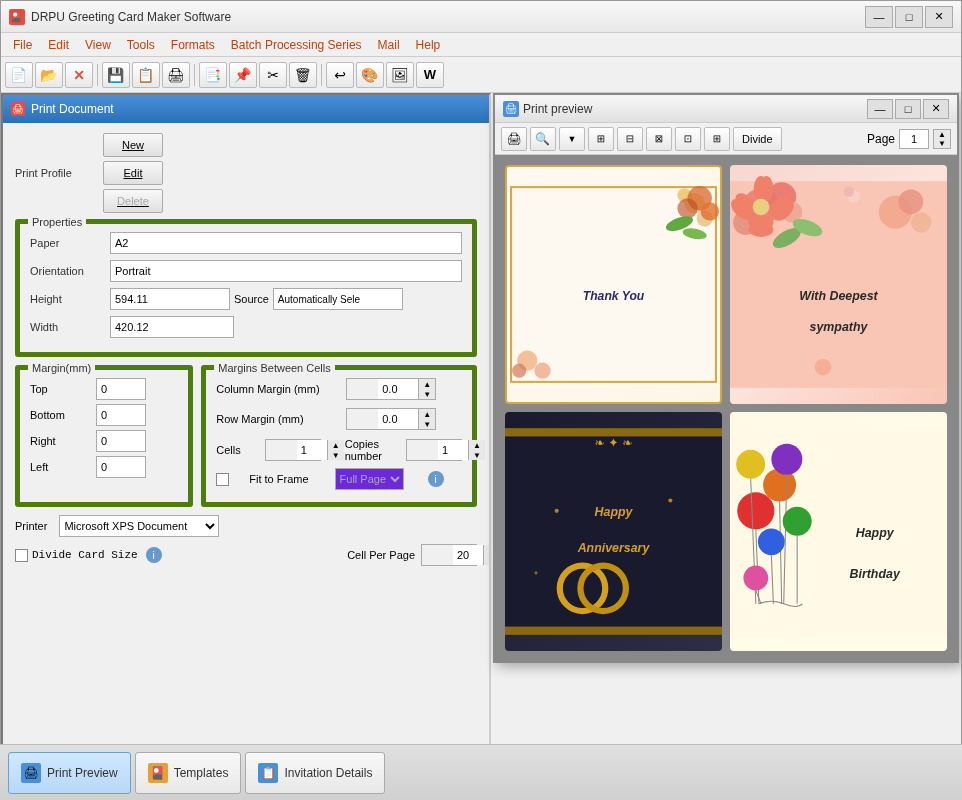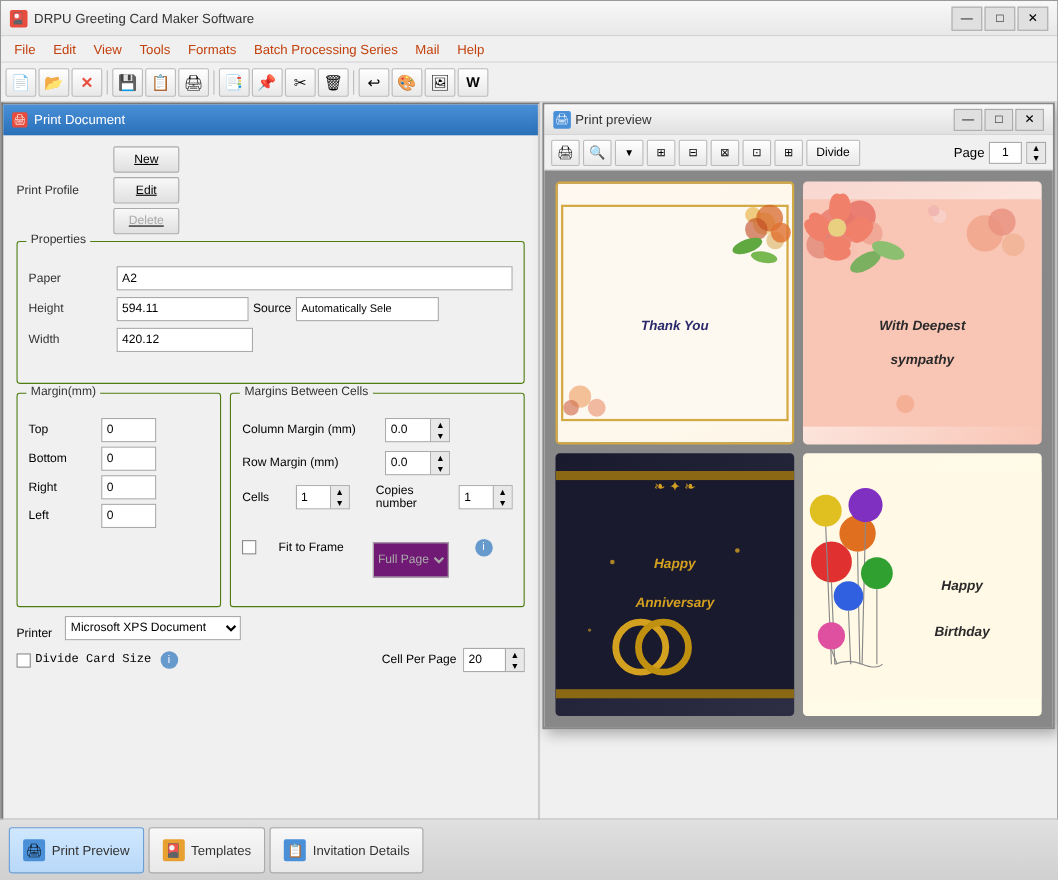--- a/index.html
+++ b/index.html
@@ -27,21 +27,21 @@
     
     .content-area { flex: 1; display: flex; position: relative; overflow: hidden; }
 
     
     .print-doc-panel { width: 490px; background: #f0f0f0; display: flex; flex-direction: column; padding: 0; border: 2px inset #ccc; }
     .panel-title-bar { background: linear-gradient(to bottom, #4a90d9, #2a70b9); color: white; padding: 4px 8px; display: flex; align-items: center; gap: 6px; height: 28px; }
     .panel-title-icon { width: 14px; height: 14px; background: #e74c3c; border-radius: 2px; font-size: 9px; display: flex; align-items: center; justify-content: center; color: white; }
     .panel-body { padding: 10px 12px; flex: 1; overflow-y: auto; }
 
     
-    .group-box { border: 1px solid #4d7c0f; border-radius: 3px; padding: 22px 10px; margin-bottom: 8px; position: relative; }
+    .group-box { border: 5px solid #4d7c0f; border-radius: 3px; padding: 8px 10px; margin-bottom: 8px; position: relative; }
     .group-label { position: absolute; top: -8px; left: 8px; background: #f0f0f0; padding: 0 4px; font-size: 11px; color: #333; font-weight: normal; }
 
     
     .form-row { display: flex; align-items: center; margin-bottom: 6px; }
     .form-label { width: 80px; color: #333; font-size: 11px; }
     .form-input { flex: 1; height: 22px; border: 1px solid #aaa; background: white; padding: 2px 4px; font-size: 11px; }
 
     
     .profile-list { width: 215px; height: 80px; border: 1px solid #aaa; background: white; overflow-y: auto; }
     .profile-item { padding: 2px 4px; font-size: 11px; cursor: pointer; }
@@ -49,28 +49,28 @@
 
     .profile-buttons { display: flex; flex-direction: column; gap: 4px; margin-left: 8px; text-decoration: underline; }
     .profile-btn { width: 60px; height: 24px; background: linear-gradient(to bottom, #f8f8f8, #e0e0e0); border: 1px solid #aaa; cursor: pointer; font-size: 11px; border-radius: 2px; }
     .profile-btn:disabled { color: #aaa; cursor: default; }
 
     
     .two-col { display: flex; gap: 8px; }
 
     
     .spinbox { display: flex; border: 1px solid #aaa; height: 22px; }
-    .spinbox input { flex: 1; border: none; padding: 2px 4px; font-size: 11px; outline: none; width: 40px; }
+    .spinbox input { flex: 1; border: none; padding: 2px 4px; font-size: 11px; outline: none; width: 40px; margin-left: 31px; }
     .spinbox-arrows { display: flex; flex-direction: column; border-left: 1px solid #aaa; }
     .spin-up, .spin-down { width: 16px; flex: 1; background: #e8e8e8; border: none; cursor: pointer; font-size: 8px; display: flex; align-items: center; justify-content: center; padding: 0; }
     .cb { width: 13px; height: 13px; border: 1px solid #888; background: white; cursor: pointer; }
 
     
     .panel-bottom { padding: 8px 12px; border-top: 1px solid #ccc; display: flex; align-items: center; justify-content: space-between; background: #f0f0f0; }
-    .printer-row { display: flex; align-items: flex-end; gap: 6px; }
+    .printer-row { display: flex; align-items: center; gap: 6px; }
     .action-btn { height: 28px; padding: 0 16px; background: linear-gradient(to bottom, #f8f8f8, #e0e0e0); border: 1px solid #aaa; cursor: pointer; font-size: 12px; border-radius: 2px; }
     .action-btn.primary { font-weight: bold; }
 
     
     .preview-window { position: absolute; left: 492px; top: 0; width: 466px; height: 570px; background: white; border: 2px solid #888; box-shadow: 4px 4px 12px rgba(0,0,0,0.3); z-index: 10; display: flex; flex-direction: column; }
     .preview-title-bar { background: linear-gradient(to bottom, #f8f8f8, #e0e0e0); border-bottom: 1px solid #ccc; display: flex; align-items: center; padding: 4px 8px; height: 28px; }
     .preview-title-icon { width: 14px; height: 14px; margin-right: 6px; }
     .preview-title-text { flex: 1; font-size: 12px; color: #333; }
     .preview-title-controls { display: flex; gap: 2px; }
     .prev-btn { width: 26px; height: 20px; background: #e0e0e0; border: 1px solid #aaa; cursor: pointer; font-size: 11px; display: flex; align-items: center; justify-content: center; }
@@ -190,20 +190,24 @@
         </div>
 
         <div class="group-box">
           <span class="group-label">Properties</span>
 
           <div class="form-row">
             <div class="form-label">Paper</div>
             <input class="form-input" type="text" value="A2" style="">
           </div>
 
+          <div class="form-row">
+            <div class="form-label">Orientation</div>
+            <input class="form-input" type="text" value="Portrait" style="">
+          </div>
 
           <div class="form-row">
             <div class="form-label">Height</div>
             <input type="text" style="width: 120px; height: 22px; border: 1px solid rgb(170, 170, 170); padding: 2px 4px; font-size: 11px;" value="594.11">
             <span style="font-size:11px; margin: 0 4px;">Source</span>
             <input type="text" style="width: 130px; height: 22px; border: 1px solid rgb(170, 170, 170); padding: 2px 4px; font-size: 10px;" value="Automatically Sele">
           </div>
 
           <div class="form-row">
             <div class="form-label">Width</div>
@@ -274,21 +278,21 @@
                 <div class="spinbox-arrows">
                   <button class="spin-up">▲</button>
                   <button class="spin-down">▼</button>
                 </div>
               </div>
             </div>
 
             <div class="margin-row" style="margin-top:6px;">
               <div class="cb"></div>
               <span style="font-size:11px; margin-right:6px;">Fit to Frame</span>
-              <select style="height:32px; border:1px solid #aaa; font-size:11px; background:#701a75; color:#aaa;margin-top:23px;">
+              <select style="height:22px; border:1px solid #aaa; font-size:11px; background:#6d28d9; color:#aaa;">
                 <option>Full Page</option>
               </select>
               <div class="info-icon" style="margin-left:4px;">i</div>
             </div>
           </div>
         </div>
 
         <div class="printer-row" style="margin-bottom:6px;">
           <span style="font-size:11px; margin-right:6px;">Printer</span>
           <select style="width:160px; height:22px; border:1px solid #aaa; font-size:11px; background:white;">

